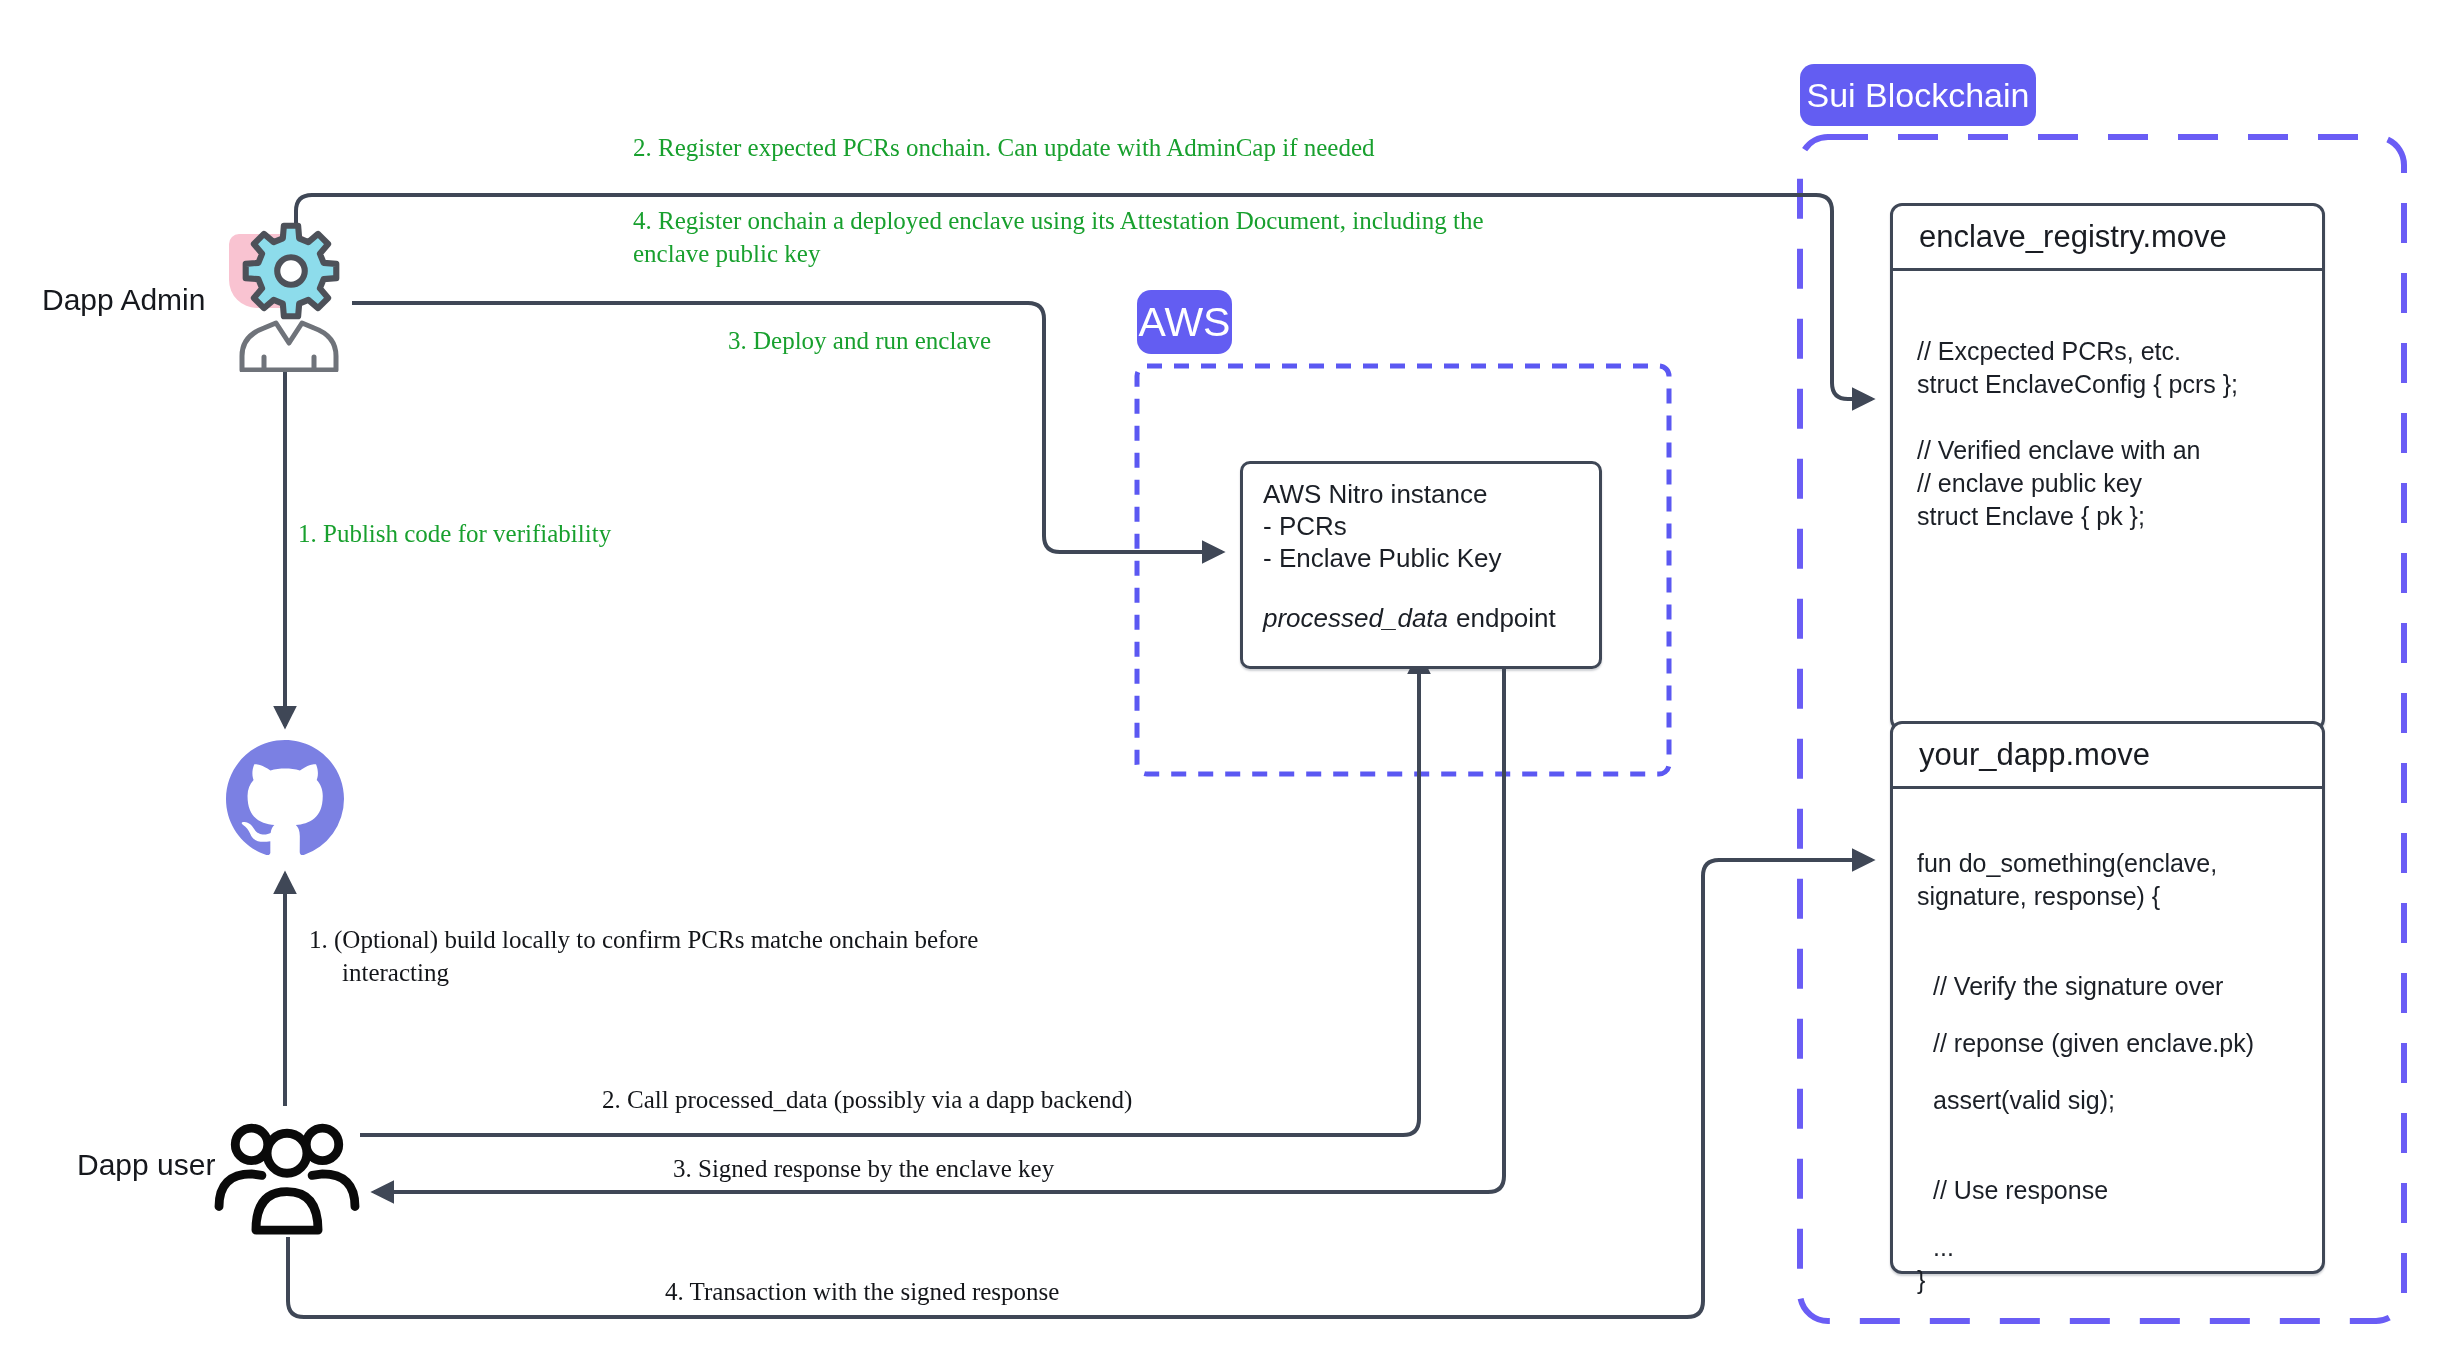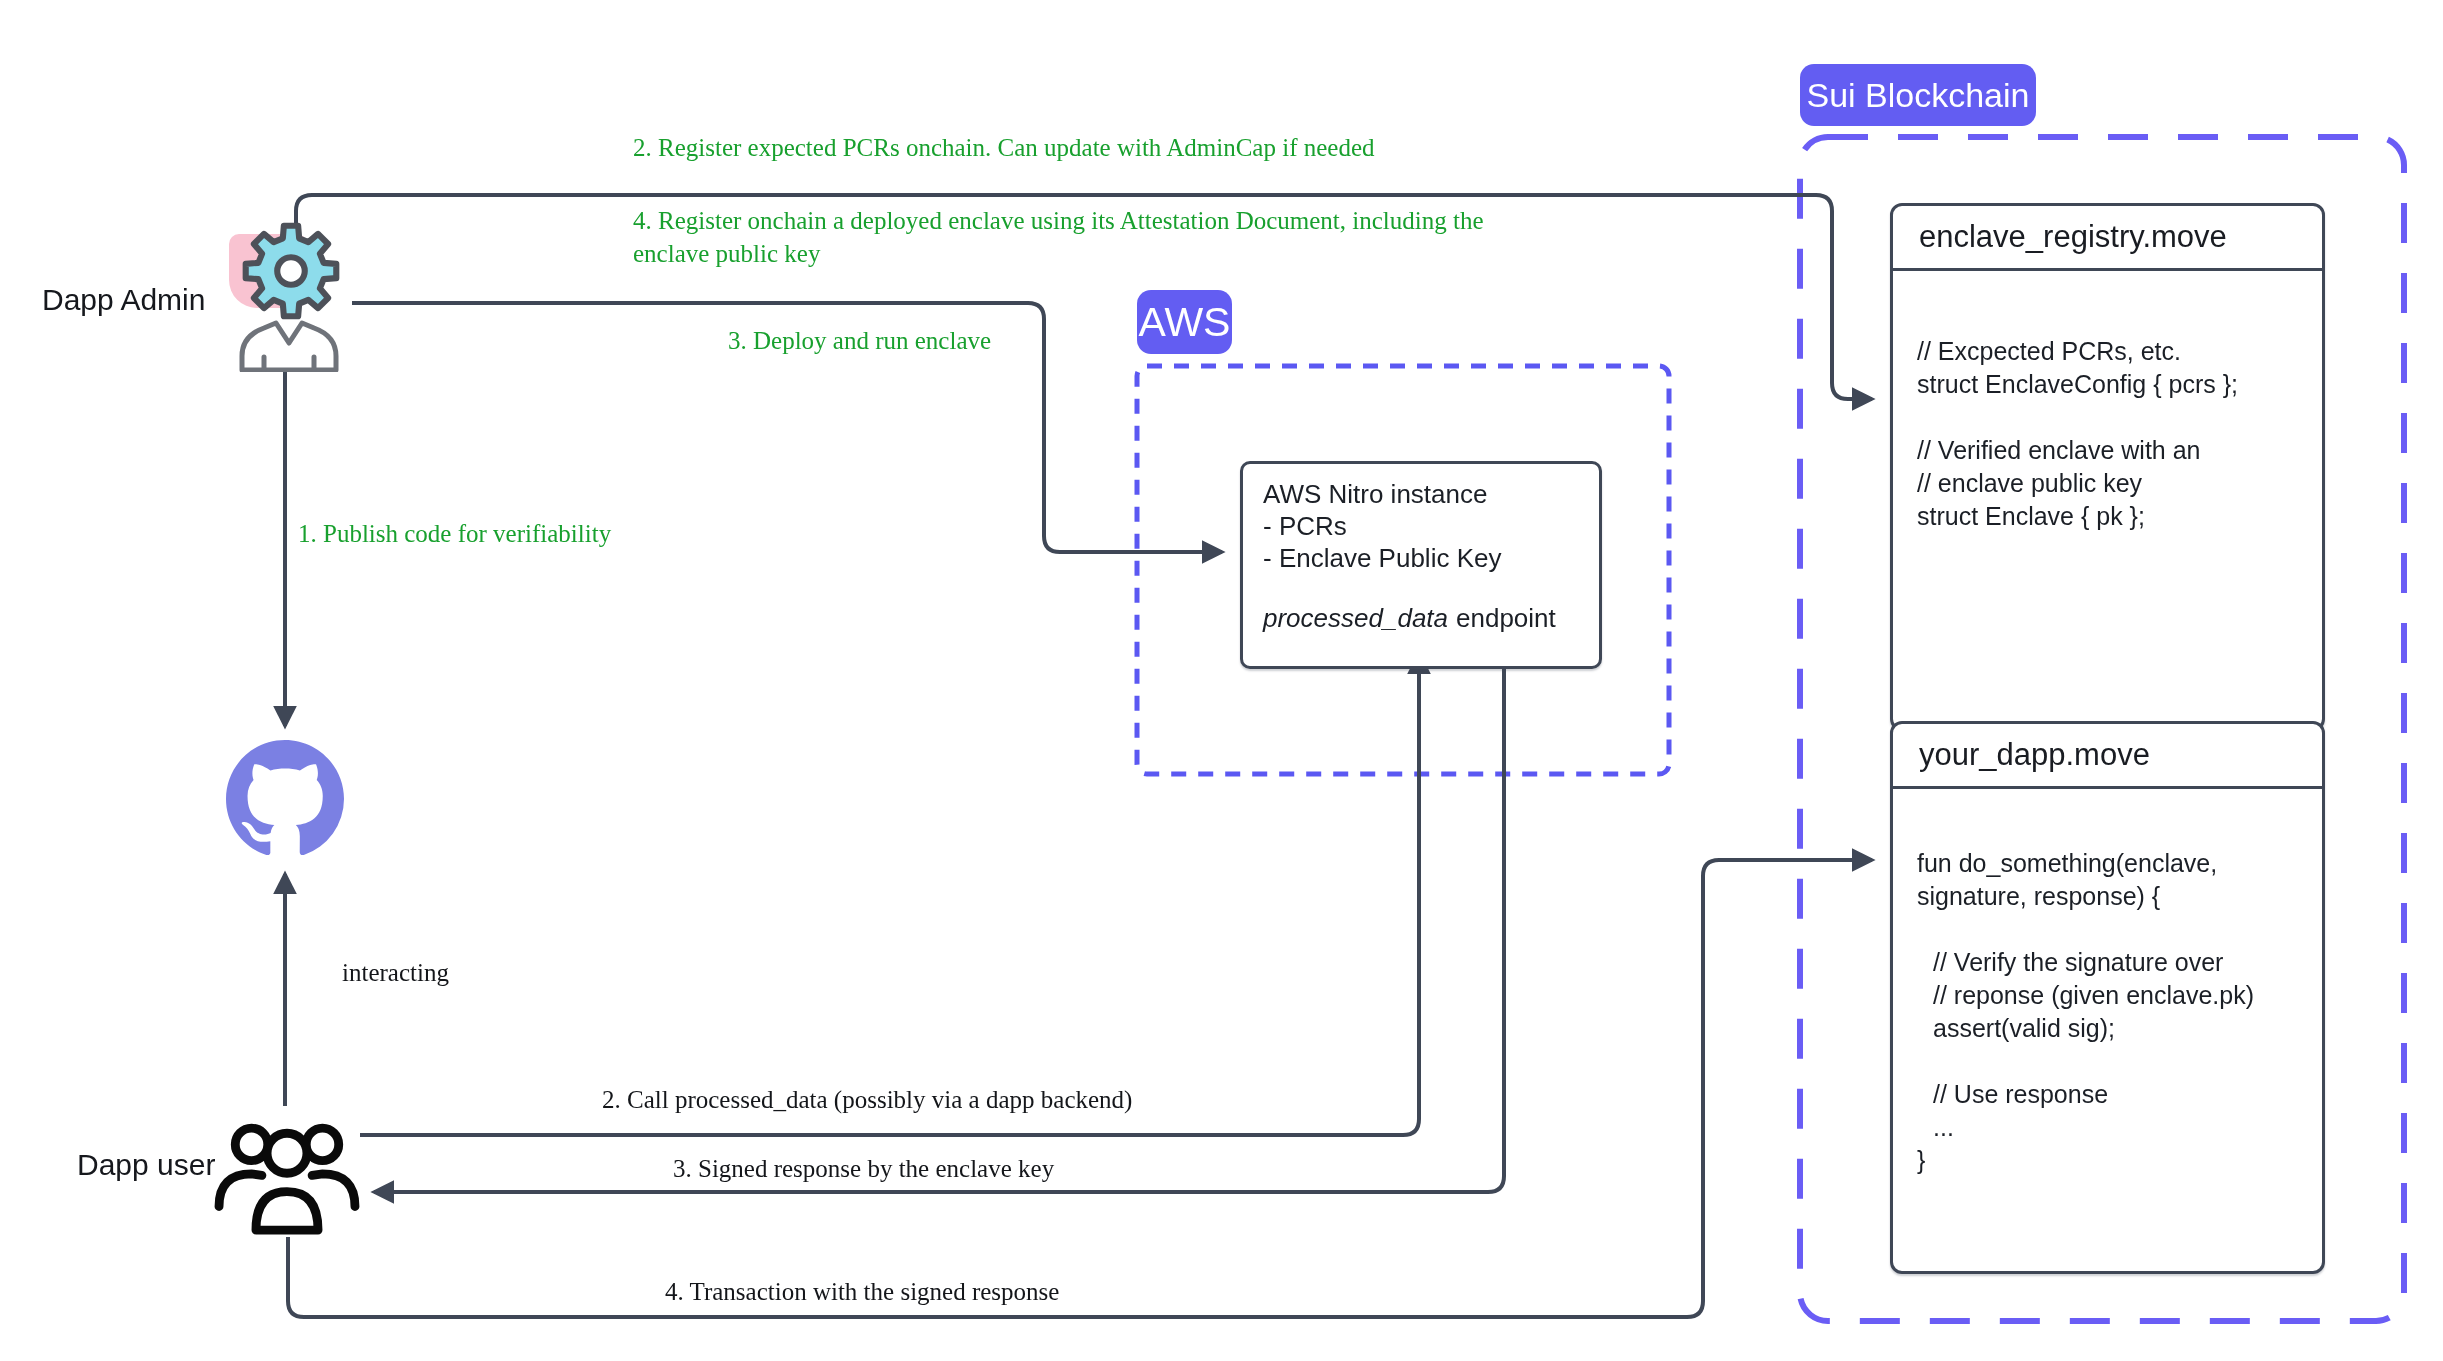--- a/index.html
+++ b/index.html
@@ -23,21 +23,21 @@
   .nitro-body{padding:14px 20px;font-size:26px;line-height:32px;color:#1b1f26;}
   .nitro-body .cl{min-height:32px;white-space:nowrap;}
   .endpoint{margin-top:28px;}
   .endpoint .it{font-style:italic;}
   .endpoint .rest{margin-left:8px;}
 
   .move-box .box-title{height:62px;border-bottom:3px solid #3f4756;display:flex;align-items:center;
                        padding-left:26px;font-size:31px;color:#191c22;}
   .move-body{padding:0 24px;font-size:25px;line-height:33px;color:#1b1f26;}
   .move-body .cl{min-height:33px;white-space:nowrap;}
-  .move-body .cl.indent{padding-left:16px;}
+  .move-body .cl.indent{padding-left:16px;margin-top:24px;}
   .registry-body{padding-top:64px;}
   .dapp-body{padding-top:58px;}
 
   .pink-chip{background:#f9c3d1;border-radius:10px 10px 12px 28px;}
   .hang{padding-left:33px;}
 </style>
 </head>
 <body>
 
 <div id="stage">
@@ -99,20 +99,21 @@
     </g>
   </svg>
   <div class="abs actor-label" style="left:77px;top:1148px;">Dapp user</div>
 
   <div class="abs note green" style="left:633px;top:131px;">2. Register expected PCRs onchain. Can update with AdminCap if needed</div>
   <div class="abs note green" style="left:633px;top:204px;">4. Register onchain a deployed enclave using its Attestation Document, including the</div>
   <div class="abs note green" style="left:633px;top:237px;">enclave public key</div>
   <div class="abs note green" style="left:728px;top:324px;">3. Deploy and run enclave</div>
   <div class="abs note green" style="left:298px;top:517px;">1. Publish code for verifiability</div>
 
+  <div class="abs note" style="left:309px;top:923px;">1. (Optional) build locally to confirm PCRs matche onchain before</div>
   <div class="abs note hang" style="left:309px;top:956px;">interacting</div>
   <div class="abs note" style="left:602px;top:1083px;">2. Call processed_data (possibly via a dapp backend)</div>
   <div class="abs note" style="left:673px;top:1152px;">3. Signed response by the enclave key</div>
   <div class="abs note" style="left:665px;top:1275px;">4. Transaction with the signed response</div>
 
   <div class="abs badge aws" style="left:1137px;top:290px;width:95px;height:64px;">AWS</div>
 
   <div class="abs node-box" style="left:1240px;top:461px;width:362px;height:208px;border-radius:10px;">
     <div class="nitro-body">
       <div class="cl">AWS Nitro instance</div>

